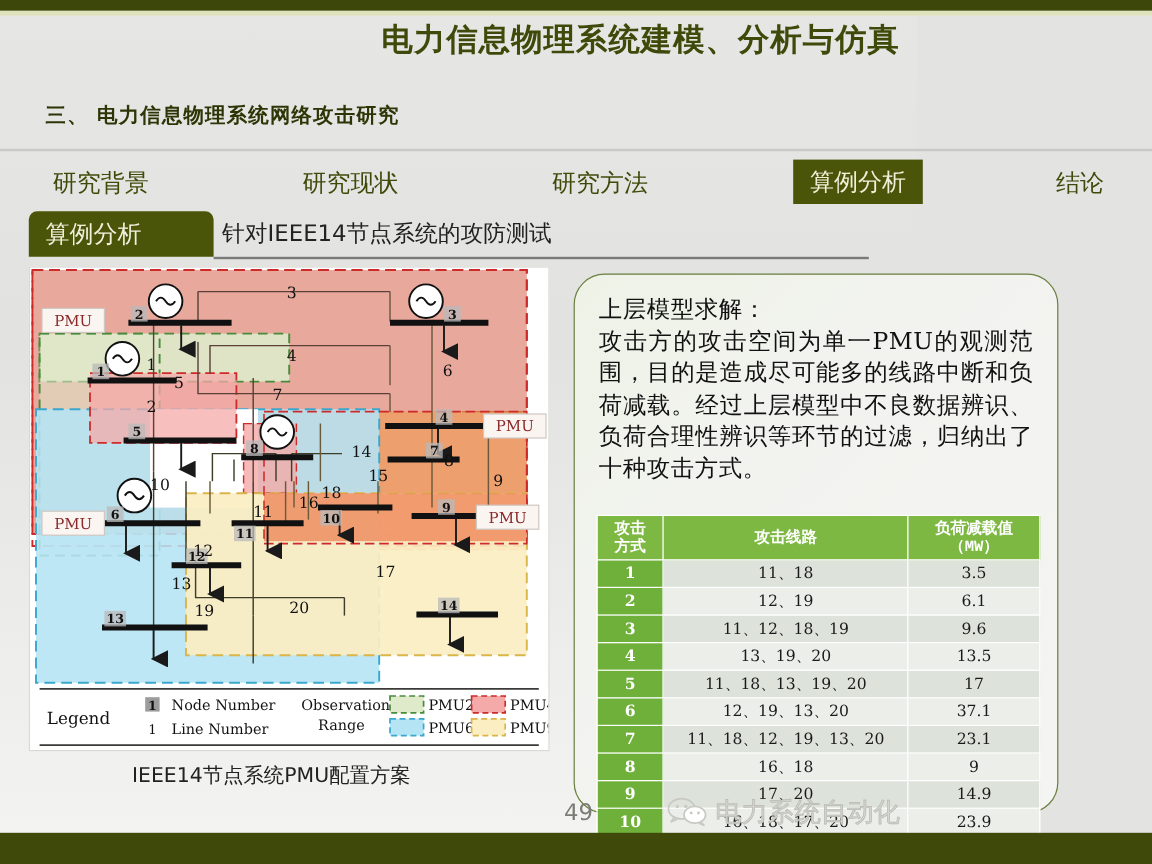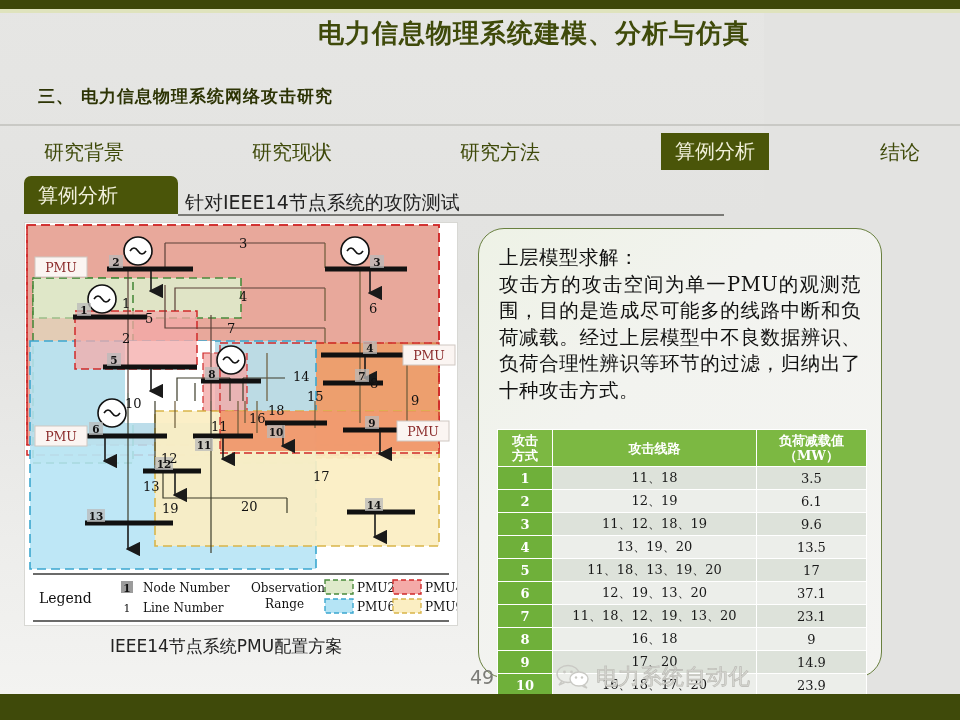--- a/index.html
+++ b/index.html
@@ -30,21 +30,21 @@
   .nav-item{position:absolute;top:6px;font-size:20px;color:#3f4a0a;
     font-family:"DejaVu Serif",serif;padding:3px 8px;white-space:nowrap;}
   .nav-item.active{background:#4a5509;color:#f0efd8;padding:5px 14px;top:3px;}
 
   
   .chip{position:absolute;left:24px;top:176px;width:154px;height:38px;
     background:#4a5509;border-radius:7px 7px 0 0;}
   .chip span{position:absolute;left:14px;top:6px;font-size:20px;color:#f1f0dc;
     font-family:"DejaVu Serif",serif;}
   .chip-text{position:absolute;left:185px;top:182px;font-size:19px;color:#222;
-    font-family:"DejaVu Sans",sans-serif;margin-top:8px;}
+    font-family:"DejaVu Sans",sans-serif;}
   .chip-rule{position:absolute;left:178px;top:214px;width:546px;height:2px;background:#7a7a76;}
 
   
   #diagram{position:absolute;left:24px;top:222px;width:432px;height:402px;
     background:#ffffff;border:1px solid #d8d8d4;overflow:hidden;}
   #dg{position:absolute;left:0;top:0;}
 
   .cap{position:absolute;left:110px;top:635px;font-size:17px;color:#222;
     font-family:"DejaVu Sans",sans-serif;}
 
@@ -53,21 +53,21 @@
     border:1.5px solid #69803f;border-radius:26px;
     background:linear-gradient(135deg,#eef2e6 0%,#f2f3ef 35%,#f4f4f2 100%);}
   .callout-txt{position:absolute;left:20px;top:16px;width:362px;
     font-size:19.5px;line-height:26.5px;color:#111;
     font-family:"DejaVu Serif",serif;letter-spacing:0.5px;}
 
   
   #atable{position:absolute;left:497px;top:429px;width:370px;
     border-collapse:collapse;font-family:"DejaVu Serif",serif;}
   #atable th{background:#7cb842;color:#ffffff;font-size:13px;font-weight:bold;
-    border:1px solid #ffffff;padding:3px 2px;line-height:15px;text-align:center;}
+    border:1px solid #ffffff;padding:3px 2px;line-height:15px;text-align:center;font-family:Liberation Mono, monospace;}
   #atable td{font-size:13px;padding:2px 2px;text-align:center;border:1px solid #ffffff;
     color:#1a1a1a;}
   #atable td.idx{background:#6fb03a;color:#ffffff;font-weight:bold;width:52px;}
   #atable tr.odd td.dat{background:#dde2da;}
   #atable tr.even td.dat{background:#eceeea;}
   #atable td.route{width:208px;}
   #atable td.val{width:108px;}
 
   
   .pg{position:absolute;left:470px;top:666px;font-size:19px;color:#7b7b77;

